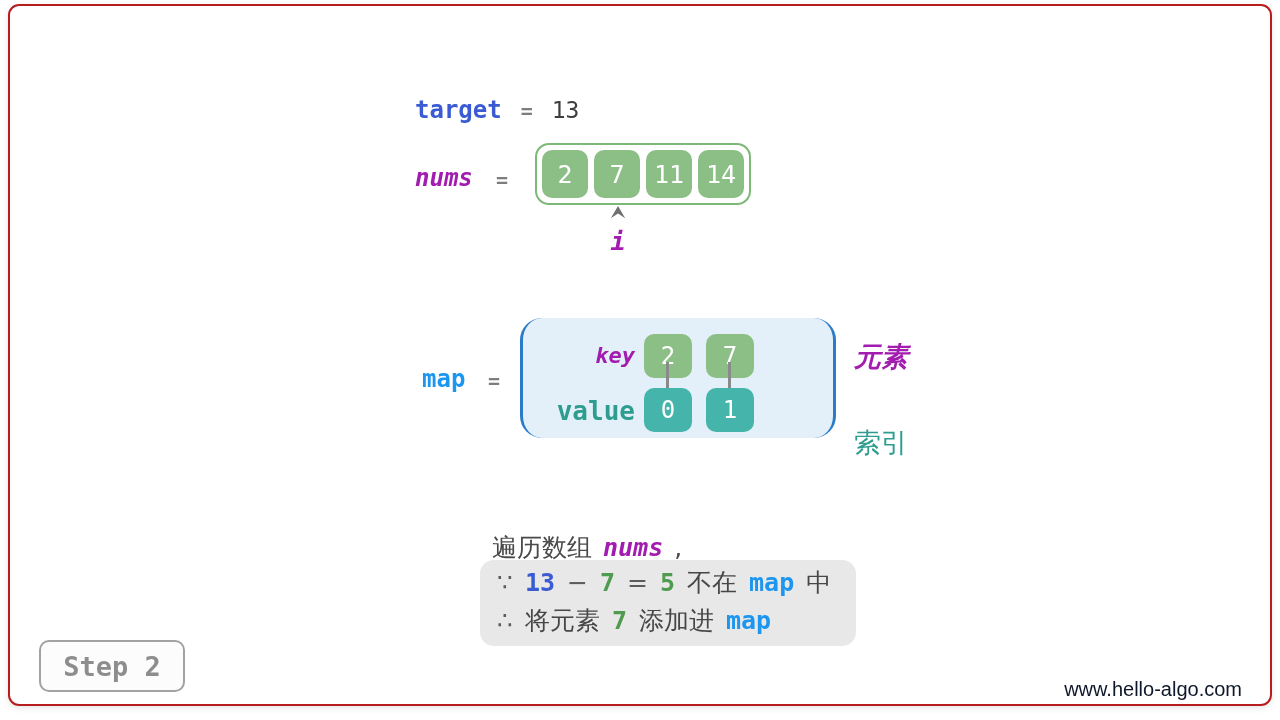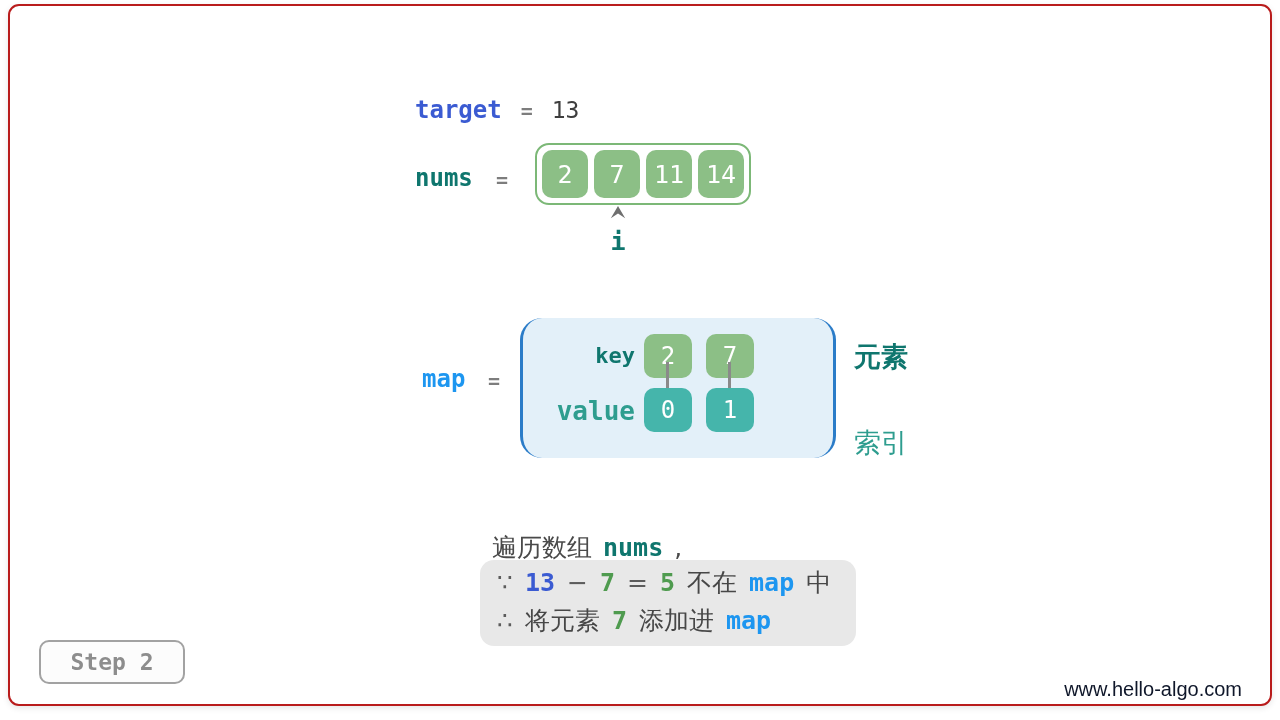--- a/index.html
+++ b/index.html
@@ -10,21 +10,21 @@
     position: absolute; left: 8px; top: 4px; width: 1264px; height: 702px;
     background: #ffffff; border: 2px solid #b91c1c; border-radius: 11px;
     box-shadow: 0 2px 6px rgba(0,0,0,0.10);
   }
   .abs { position: absolute; }
 
   .mono  { font-family: "DejaVu Sans Mono", "Liberation Mono", monospace; }
   .bold  { font-weight: bold; }
   .indigo { color: #3b5bd2; }
   .blue   { color: #1d96f0; }
-  .green  { color: #0f766e; }
+  .green  { color: #a21caf; font-style: italic; }
   .teal   { color: #2e9d8f; }
   .darktx { color: #3e3e3e; }
   .eq { font-family: "DejaVu Sans Mono", "Liberation Mono", monospace;
         font-size: 20px; font-weight: bold; color: #7d7d7d; }
 
   
   .target-row { left: 405px; top: 90px; display: flex; align-items: baseline; gap: 19px; }
   .target-kw { font-size: 24px; }
   .target-val { font-size: 23px; }
 
@@ -43,21 +43,21 @@
   }
 
   
   .caret { left: 600px; top: 200px; width: 16px; height: 13px; }
   .ptr-i { left: 600px; top: 221px; width: 16px; text-align: center; font-size: 25px; }
 
   
   .map-label { left: 412px; top: 359px; font-size: 24px; }
   .map-eq { left: 478px; top: 363px; }
   .map-box {
-    left: 510px; top: 312px; width: 316px; height: 140px;
+    left: 510px; top: 312px; width: 316px; height: 120px;
     background: #e3f0f9; border-radius: 22px;
     border-left: 3px solid #2b7cc8; border-right: 3px solid #2b7cc8;
   }
   .map-key-label   { left: 20px; top: 25px; width: 92px; text-align: right;
                      font-size: 22px; }
   .map-value-label { left: 20px; top: 78px; width: 92px; text-align: right;
                      font-size: 26px; }
   .map-col { top: 0; width: 48px; height: 120px; }
   .map-col-0 { left: 121px; } .map-col-1 { left: 183px; }
   .kcell, .vcell {
@@ -92,25 +92,25 @@
   .seg-text { color: #474747; }
   .seg-indigo { font-family: "DejaVu Sans Mono", "Liberation Mono", monospace;
                 font-weight: bold; color: #3b5bd2; }
   .seg-green  { font-family: "DejaVu Sans Mono", "Liberation Mono", monospace;
                 font-weight: bold; color: #4f9b4f; }
   .seg-blue   { font-family: "DejaVu Sans Mono", "Liberation Mono", monospace;
                 font-weight: bold; color: #1d96f0; }
 
   
   .step-badge {
-    left: 29px; top: 634px; width: 146px; height: 44px;
+    left: 29px; top: 634px; width: 146px; height: 52px;
     border: 2px solid #a2a2a2; border-radius: 10px; background: #fcfcfc;
     display: flex; align-items: center; justify-content: center;
     font-family: "DejaVu Sans Mono", "Liberation Mono", monospace;
-    font-size: 23px; font-weight: bold; color: #8d8d8d;
+    font-size: 27px; font-weight: bold; color: #8d8d8d;
   }
 
   .watermark {
     right: 28px; top: 672px;
     font-family: Liberation Sans, sans-serif;
     font-size: 20px; color: #0f172a;
   }
 </style>
 </head>
 <body>

